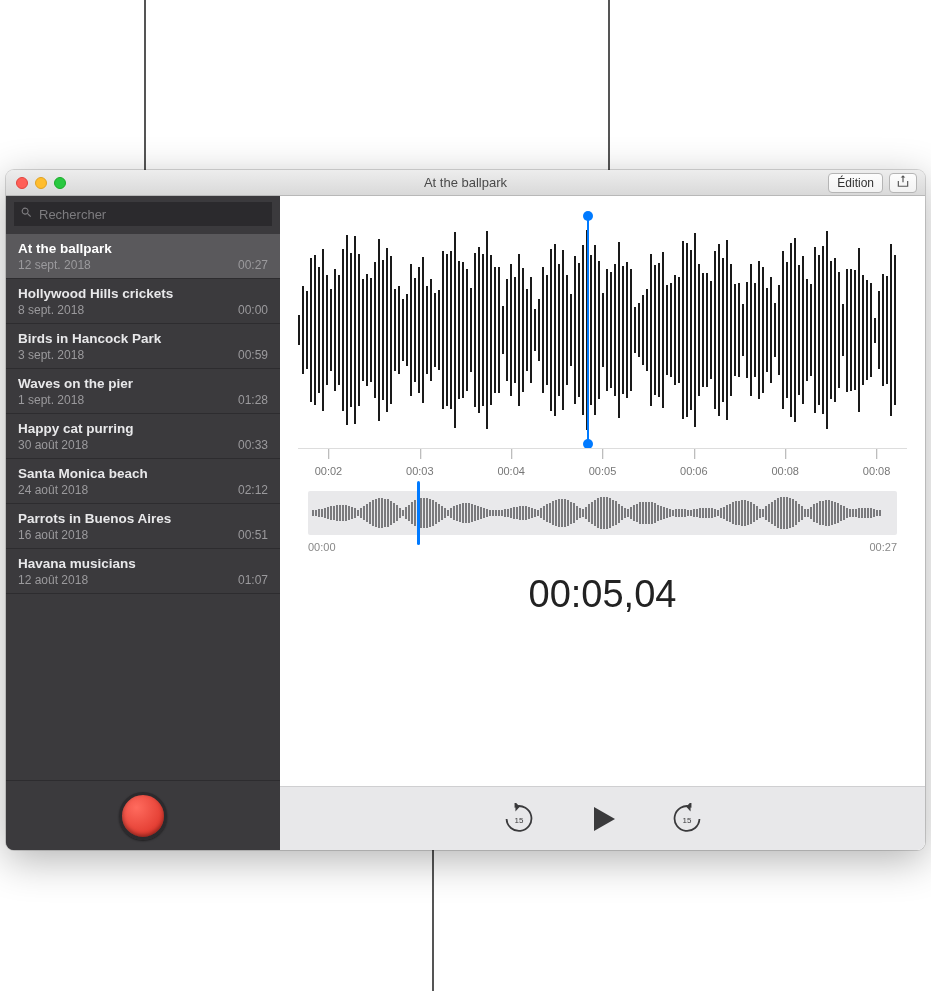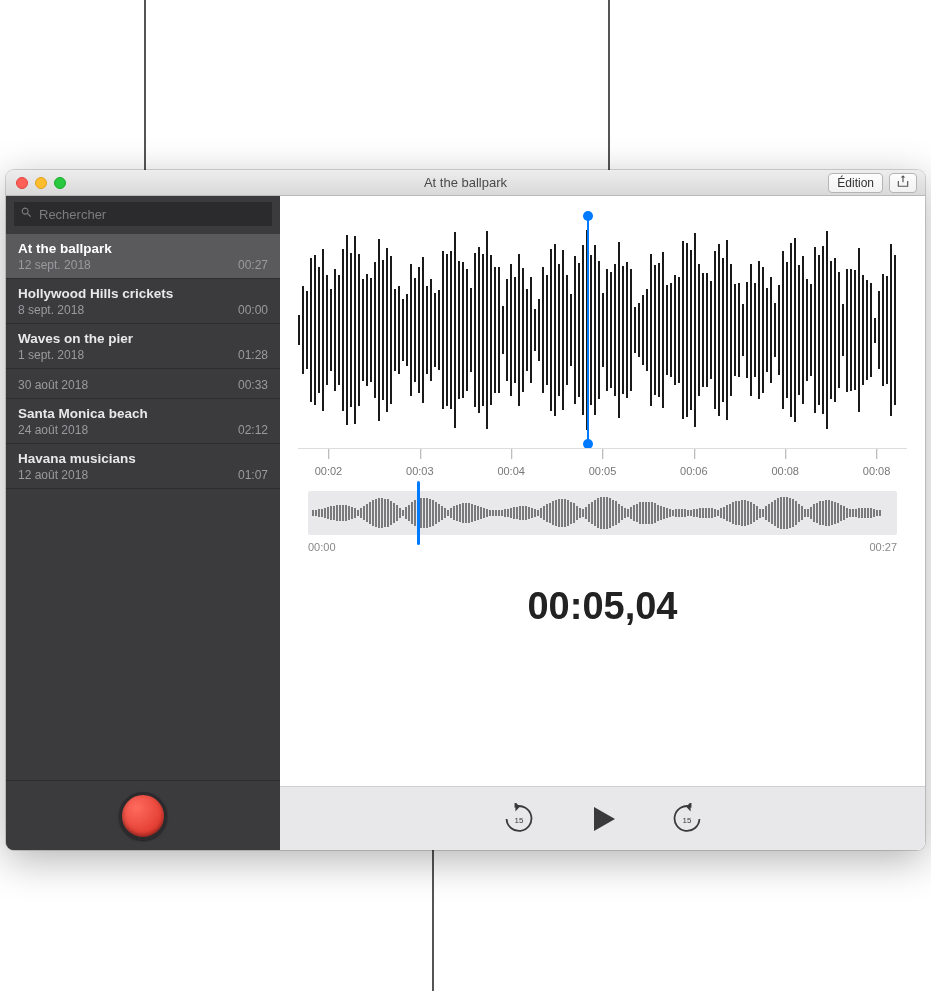--- a/index.html
+++ b/index.html
@@ -231,23 +231,23 @@
   .overview-meta {
     display:flex;
     justify-content:space-between;
     font-size:11px;
     color:#888;
     margin-top:6px;
   }
   .big-time {
     text-align:center;
     font-size: 38px;
-    font-weight:700;
+    font-weight:400;
     color:#222;
-    margin-top: 32px;
+    margin-top: 20px;
   }
 
   .controls-bar {
     margin-top: auto;
     height: 64px;
     background:#e8e8ea;
     border-top:1px solid #cfcfd1;
     display:flex;
     align-items:center;
     justify-content:center;
@@ -313,37 +313,52 @@
             </div>
           </div>
           <div class="item">
             <div class="item-title">Hollywood Hills crickets</div>
             <div class="item-meta">
               <span>8 sept. 2018</span>
               <span>00:00</span>
             </div>
           </div>
           <div class="item">
+            <div class="item-title">Birds in Hancock Park</div>
+            <div class="item-meta">
+              <span>3 sept. 2018</span>
+              <span>00:59</span>
+            </div>
+          </div>
+          <div class="item">
             <div class="item-title">Waves on the pier</div>
             <div class="item-meta">
               <span>1 sept. 2018</span>
               <span>01:28</span>
             </div>
           </div>
           <div class="item">
+            <div class="item-title">Happy cat purring</div>
             <div class="item-meta">
               <span>30 août 2018</span>
               <span>00:33</span>
             </div>
           </div>
           <div class="item">
             <div class="item-title">Santa Monica beach</div>
             <div class="item-meta">
               <span>24 août 2018</span>
               <span>02:12</span>
+            </div>
+          </div>
+          <div class="item">
+            <div class="item-title">Parrots in Buenos Aires</div>
+            <div class="item-meta">
+              <span>16 août 2018</span>
+              <span>00:51</span>
             </div>
           </div>
           <div class="item">
             <div class="item-title">Havana musicians</div>
             <div class="item-meta">
               <span>12 août 2018</span>
               <span>01:07</span>
             </div>
           </div>
         </div>

